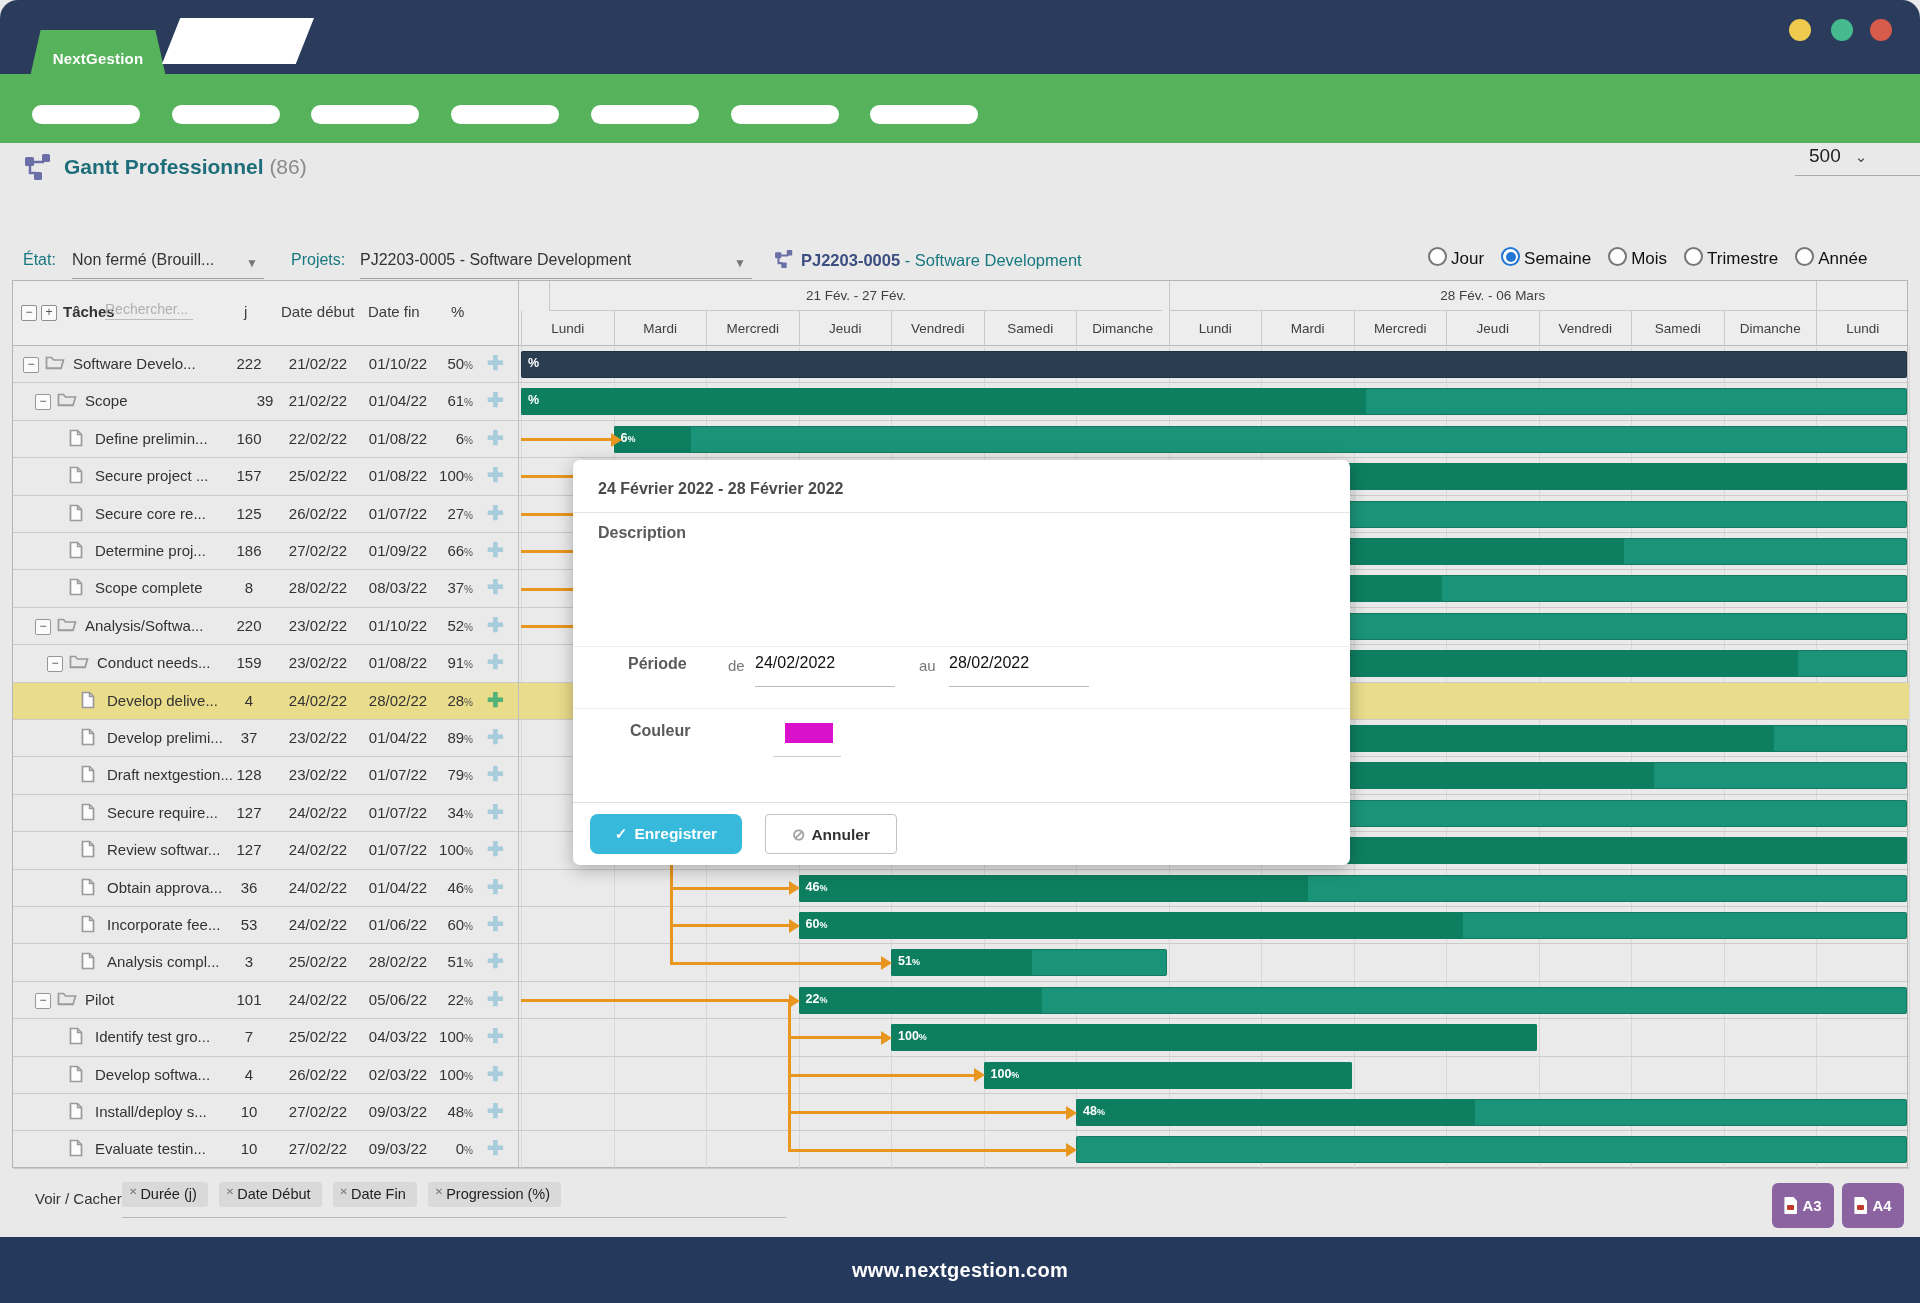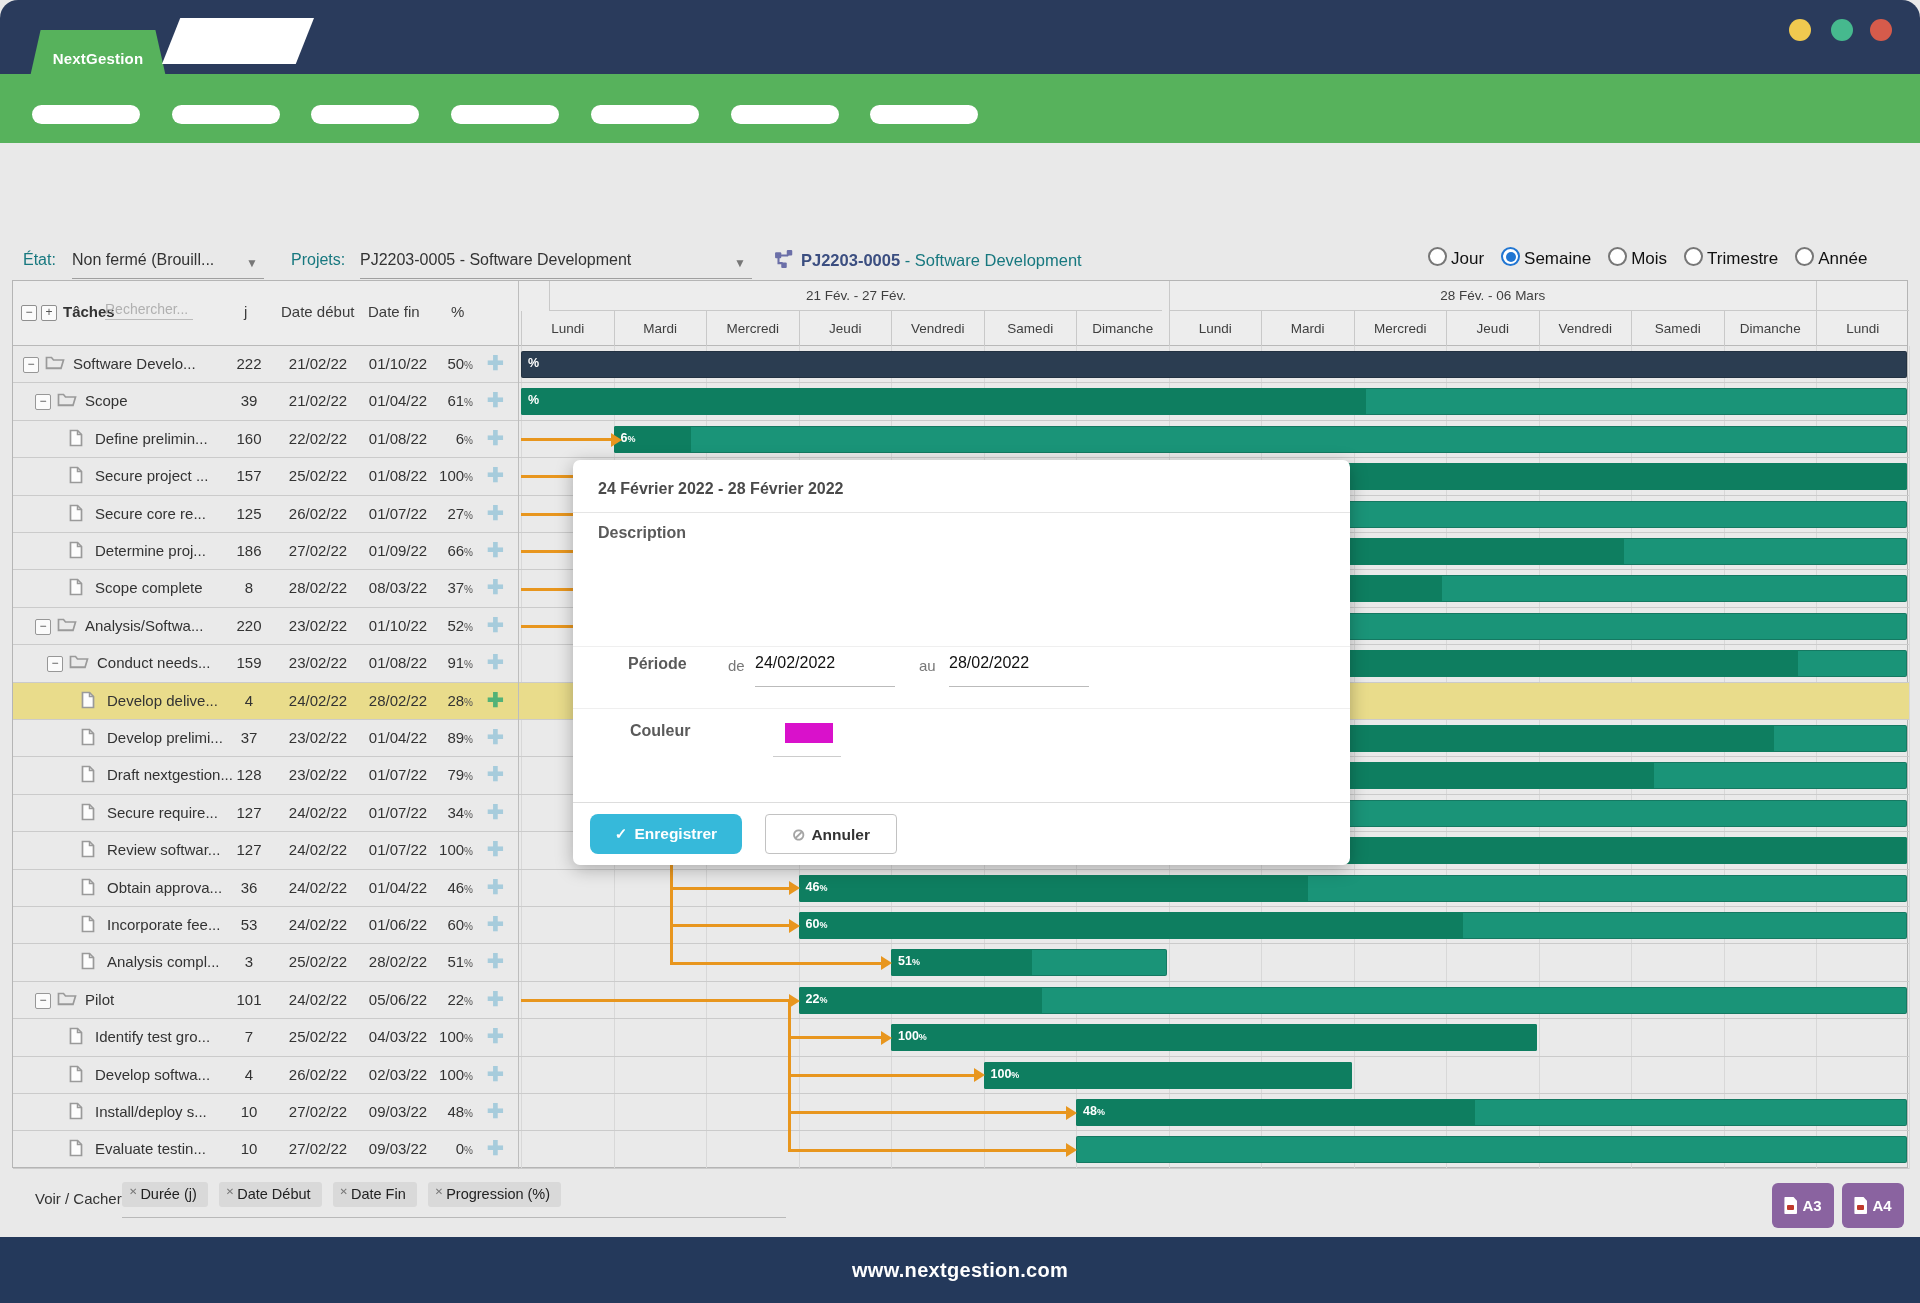--- a/index.html
+++ b/index.html
@@ -120,20 +120,37 @@
   <div class="navbar" id="navbar">
       <div class="pill" style="left: 32px;"></div>
       <div class="pill" style="left: 171.7px;"></div>
       <div class="pill" style="left: 311.4px;"></div>
       <div class="pill" style="left: 451.1px;"></div>
       <div class="pill" style="left: 590.8px;"></div>
       <div class="pill" style="left: 730.5px;"></div>
       <div class="pill" style="left: 870.2px;"></div>
     </div>
 
+  <div class="page-header">
+    <div class="ph-icon">
+      <svg width="32" height="32" viewBox="0 0 32 32">
+        <path d="M8 11 V22 H14 M8 11 H22 M22 8 V11" stroke="#6b6fa8" stroke-width="2.5" fill="none"></path>
+        <rect x="3" y="6" width="9" height="9" rx="1.5" fill="#6b6fa8"></rect>
+        <rect x="20" y="3" width="8" height="8" rx="1.5" fill="#6b6fa8"></rect>
+        <rect x="12" y="21" width="8" height="8" rx="1.5" fill="#6b6fa8"></rect>
+      </svg>
+    </div>
+    <div class="ph-title">
+      <span>Gantt Professionnel</span>
+      <span class="ph-count">(86)</span>
+    </div>
+    <div class="pagesize">
+      <span>500</span><span class="caret">⌄</span>
+    </div>
+  </div>
 
   <div class="filters">
     <span class="flabel" style="position:absolute;left:23px;top:16px;">État:</span>
     <div class="select-like" style="position:absolute;left:72px;top:16px;width:192px;">
       <span>Non fermé (Brouill...</span>
       <span class="caret-sm" style="position:absolute;right:6px;top:5px;">▼</span>
     </div>
     <span class="flabel" style="position:absolute;left:291px;top:16px;">Projets:</span>
     <div class="select-like" style="position:absolute;left:360px;top:16px;width:392px;">
       <span>PJ2203-0005 - Software Development</span>
@@ -226,21 +243,21 @@
           <div class="bar" style="left: 508px; width: 1385.5px; background: rgb(43, 61, 81);">
             <span class="blabel">%</span>
           </div>
         </div>
         <div class="row" style="top: 102.4px; height: 37.4px;">
           <div class="ebox" style="left:22px">−</div>
           <span class="icon-svg" style="left:44px"><svg width="20" height="16" viewBox="0 0 20 16">
               <path d="M1.5 3.5h5l2 2.5h10l-2.5 8.5h-14.5z M1.5 3.5v10.5h14" fill="none" stroke="#9a9a9a" stroke-width="1.7"></path>
             </svg></span>
           <span class="tname" style="left:72px">Scope</span>
-          <span class="tcell" style="left:216px;width:40px;">39</span>
+          <span class="tcell" style="left:232px;width:40px;">39</span>
           <span class="tcell" style="left:265px;width:80px;">21/02/22</span>
           <span class="tcell" style="left:345px;width:80px;">01/04/22</span>
           <span class="tpct" style="left:414px;">61<small>%</small></span>
           <span class="plus">✚</span>
           <div class="bar" style="left: 508px; width: 1385.5px; background: rgb(26, 148, 120);">
             <div class="prog" style="width: 61%; background: rgb(14, 126, 96);"></div>
             <span class="blabel">%</span>
           </div>
         </div>
         <div class="row" style="top: 139.8px; height: 37.4px;">

